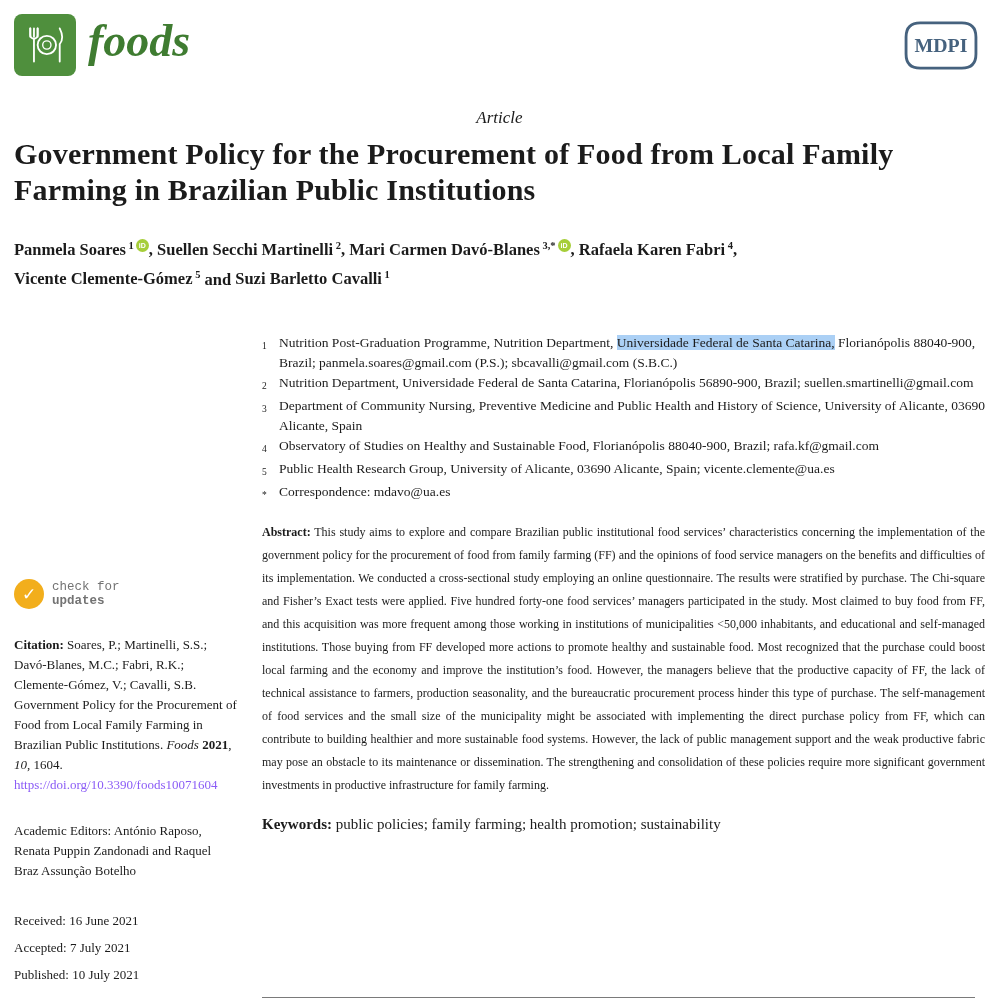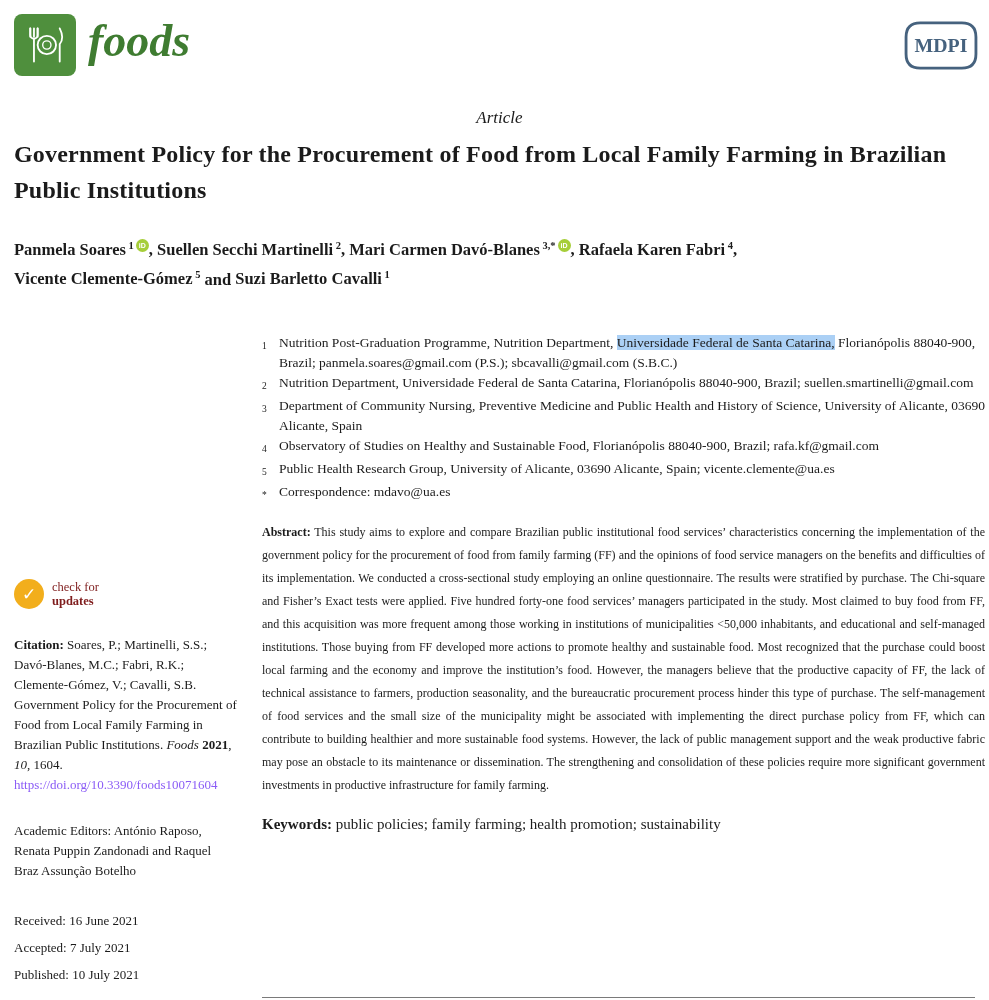--- a/index.html
+++ b/index.html
@@ -11,40 +11,40 @@
   .header{display:flex;justify-content:space-between;align-items:flex-start;}
   .logo-group{display:flex;align-items:center;gap:12px;}
   .logo-box{width:62px;height:62px;border-radius:8px;background:#4f8f3d;
             display:flex;align-items:center;justify-content:center;}
   .journal-name{font-size:46px;font-weight:bold;font-style:italic;color:#3f7c31;
                 line-height:1;padding-bottom:8px;}
   .mdpi-logo{margin-top:6px;margin-right:6px;}
 
   
   .article-label{font-style:italic;font-size:17px;margin-top:32px;text-align:center;}
-  .title{font-size:24px;font-weight:bold;line-height:36px;margin:8px 0 0 0;
+  .title{font-size:30px;font-weight:bold;line-height:36px;margin:8px 0 0 0;
          max-width:940px;letter-spacing:.2px;}
   .authors{font-size:16.5px;font-weight:bold;margin-top:24px;line-height:25px;max-width:960px;}
   .authors sup{font-size:10.5px;}
   .orcid{display:inline-block;width:13px;height:13px;border-radius:50%;background:#a6ce39;
          color:#fff;font-family:"Liberation Sans",sans-serif;font-size:7px;font-weight:bold;
          text-align:center;line-height:13px;vertical-align:super;margin-left:2px;}
 
   
   .body-grid{display:flex;margin-top:42px;}
   .sidebar{width:248px;flex:none;padding-top:246px;font-size:13px;line-height:20px;
            padding-right:24px;box-sizing:border-box;}
   .main-col{flex:1;min-width:0;}
 
   
   .update-badge{display:flex;align-items:center;gap:8px;cursor:pointer;width:130px;}
   .check-circle{width:30px;height:30px;border-radius:50%;background:#f2ae1c;color:#fff;
                 display:flex;align-items:center;justify-content:center;
                 font-family:"DejaVu Sans",sans-serif;font-size:17px;flex:none;}
-  .badge-text{font-family:Liberation Serif, serif;font-size:12.5px;line-height:14px;color:#7f1d1d;}
+  .badge-text{font-family:Liberation Mono, monospace;font-size:12.5px;line-height:14px;color:#737373;}
   .badge-text .l1{display:block;}
   .badge-text .l2{display:block;font-weight:bold;}
   .side-block{margin:26px 0 0 0;overflow-wrap:anywhere;}
   .side-dates{margin-top:30px;}
   .side-line{margin:0 0 7px 0;}
   .b{font-weight:bold;}
   .i{font-style:italic;}
   .doi{color:#8b5cf6;}
 
   
@@ -121,21 +121,21 @@
     </aside>
 
     <div class="main-col">
       <div class="affiliations">
           <div class="aff-row">
             <div class="aff-marker">1</div>
             <div class="aff-text"><span>Nutrition Post-Graduation Programme, Nutrition Department, </span><span class="hl">Universidade Federal de Santa Catarina,</span><span> Florianópolis 88040-900, Brazil; panmela.soares@gmail.com (P.S.); sbcavalli@gmail.com (S.B.C.)</span></div>
           </div>
           <div class="aff-row">
             <div class="aff-marker">2</div>
-            <div class="aff-text"><span>Nutrition Department, Universidade Federal de Santa Catarina, Florianópolis 88040-900, Brazil; suellen.smartinelli@gmail.com</span></div>
+            <div class="aff-text"><span>Nutrition Department, Universidade Federal de Santa Catarina, Florianópolis 56890-900, Brazil; suellen.smartinelli@gmail.com</span></div>
           </div>
           <div class="aff-row">
             <div class="aff-marker">3</div>
             <div class="aff-text"><span>Department of Community Nursing, Preventive Medicine and Public Health and History of Science, University of Alicante, 03690 Alicante, Spain</span></div>
           </div>
           <div class="aff-row">
             <div class="aff-marker">4</div>
             <div class="aff-text"><span>Observatory of Studies on Healthy and Sustainable Food, Florianópolis 88040-900, Brazil; rafa.kf@gmail.com</span></div>
           </div>
           <div class="aff-row">

